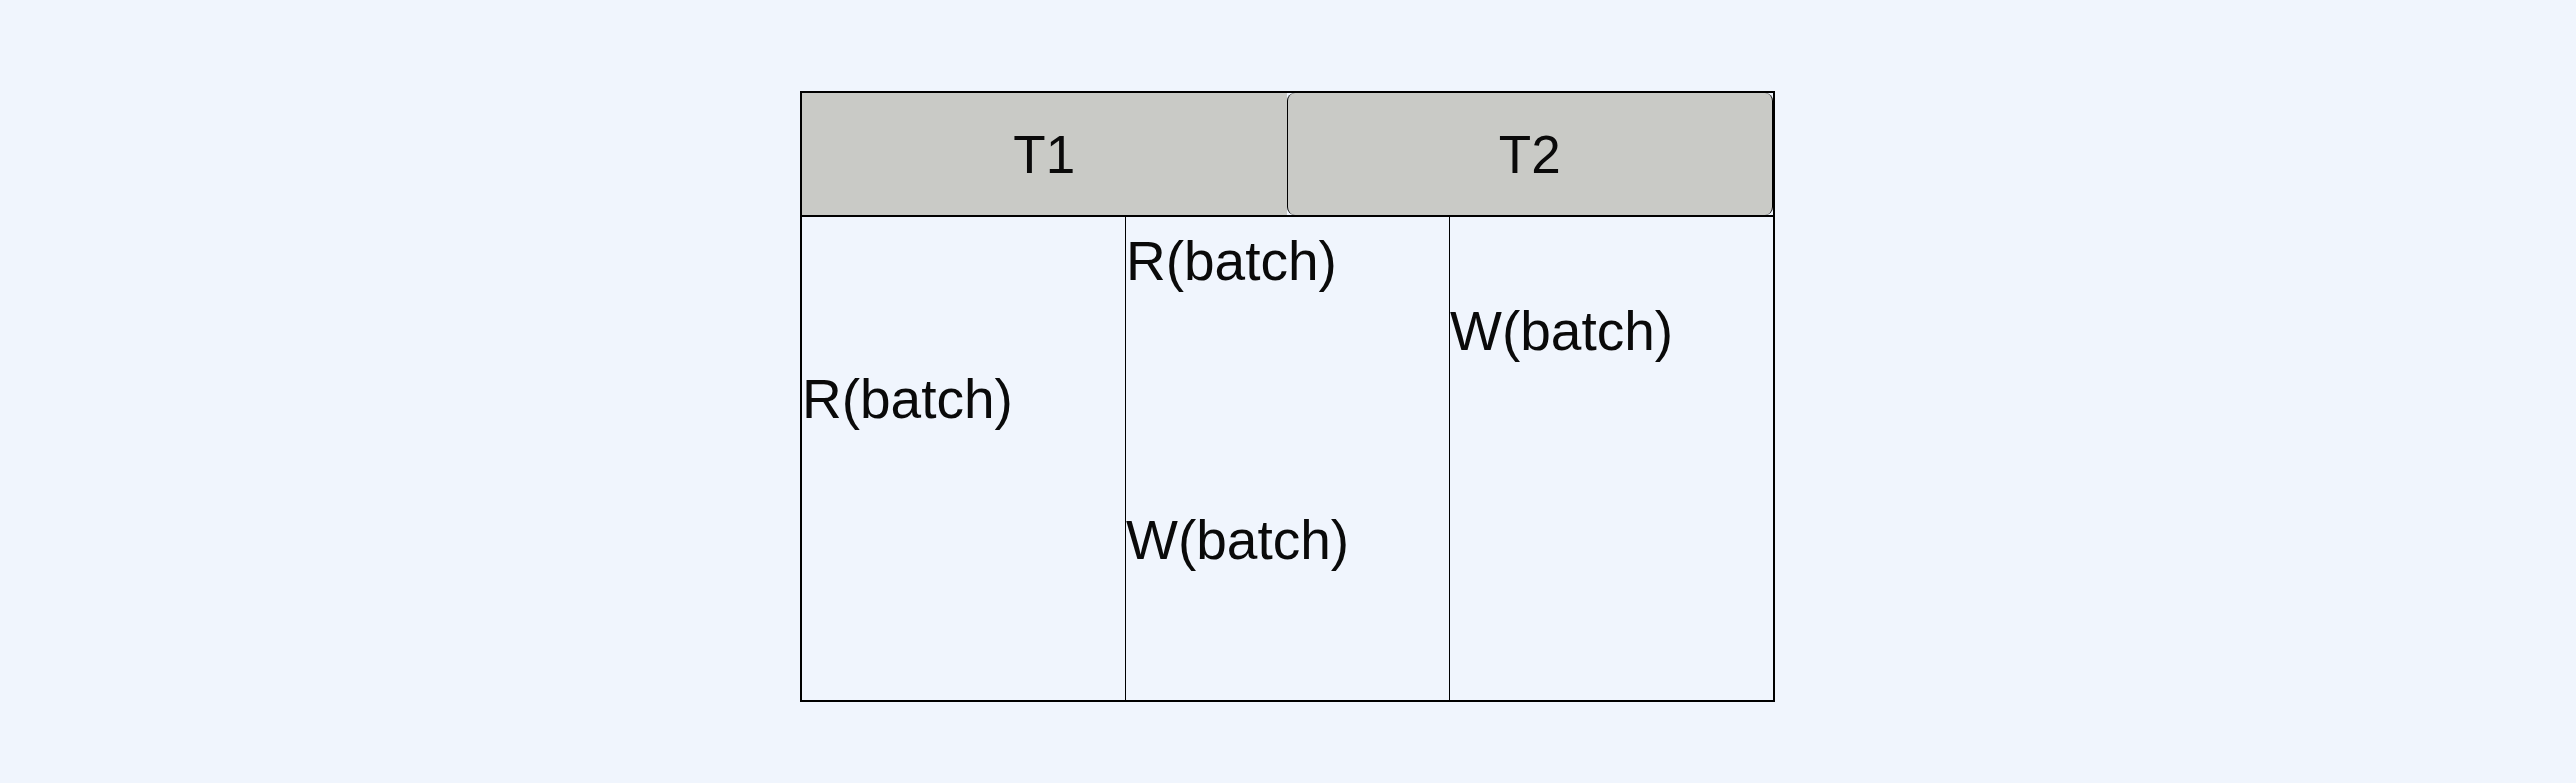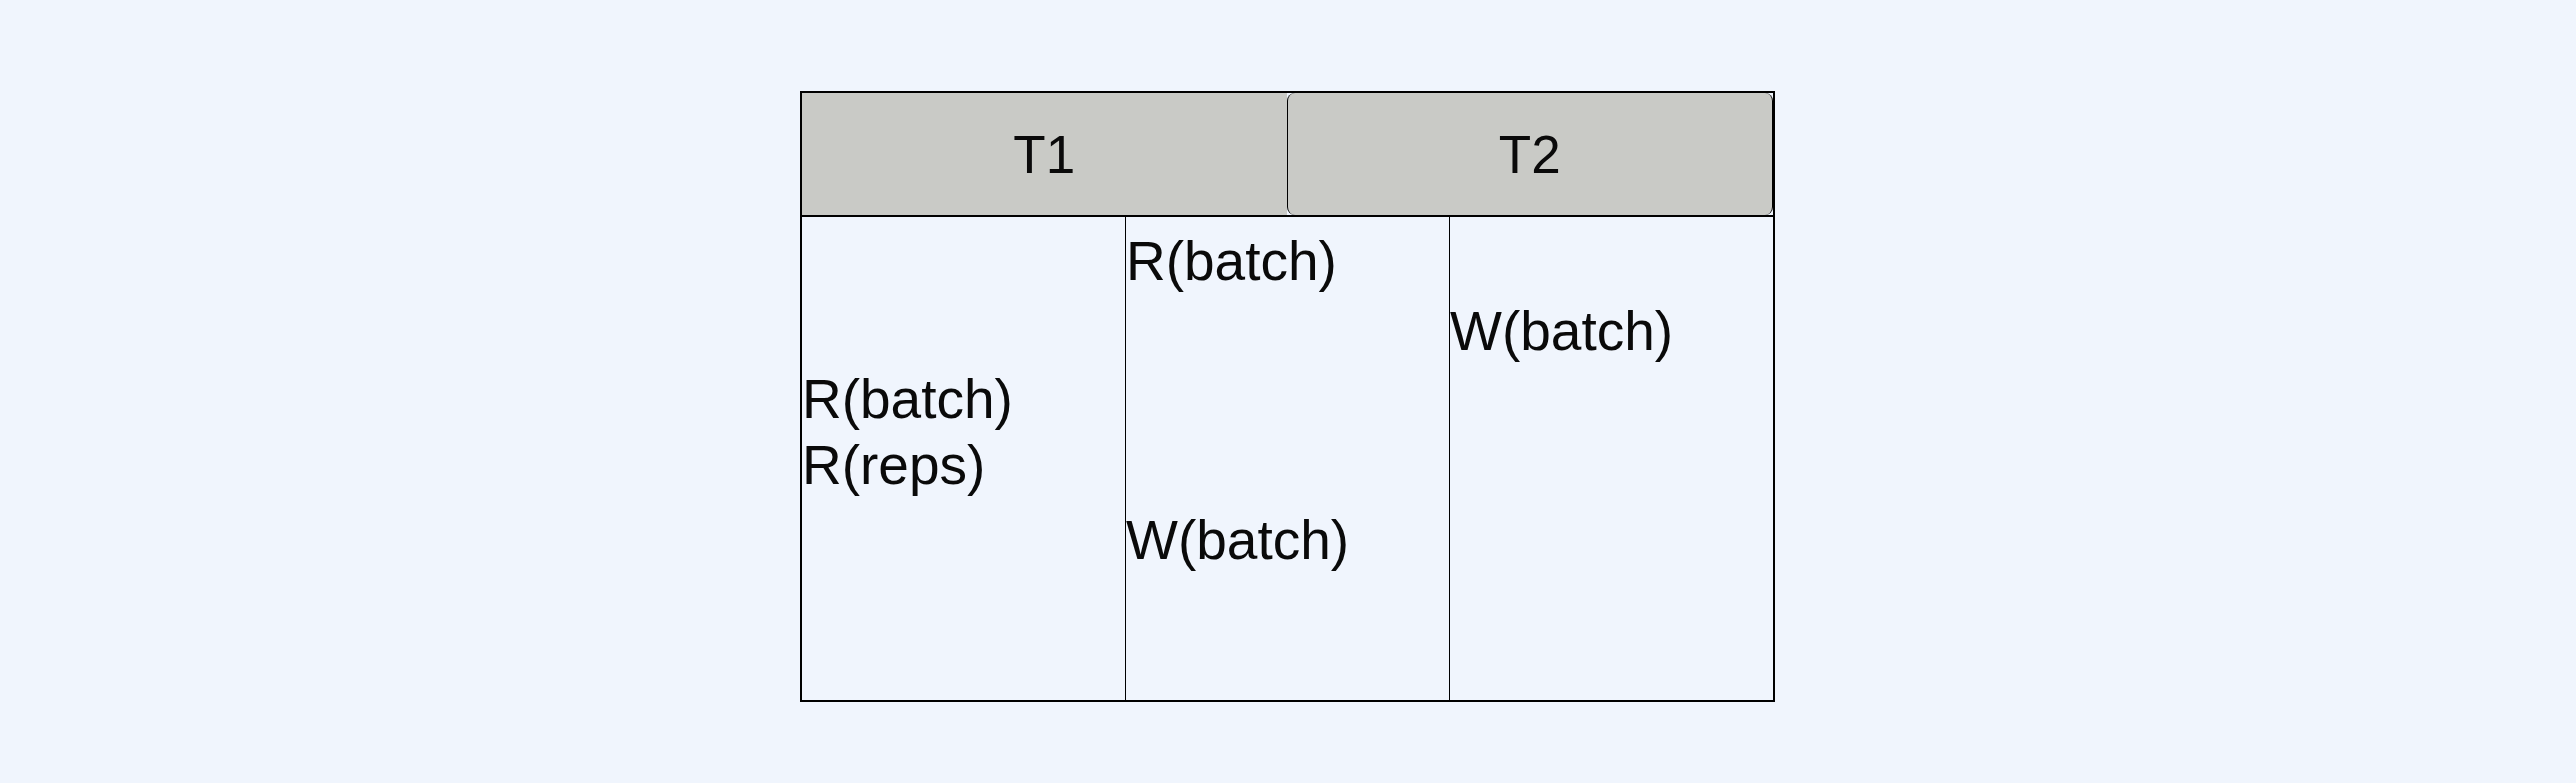--- a/index.html
+++ b/index.html
@@ -91,21 +91,20 @@
 
     <div class="header-row">
       <div class="header-cell">T1</div>
       <div class="header-cell mid">T2</div>
     </div>
 
     <div class="body-row">
 
       <div class="body-cell">
         <div class="op op-t1-read-batch">R(batch)</div>
-        <div class="op op-t1-read-reps">R(reps)</div>
       </div>
 
       <div class="body-cell mid">
         <div class="op op-t2-read-batch">R(batch)</div>
         <div class="op op-t2-write-reps">W(batch)</div>
       </div>
 
       <div class="body-cell">
         <div class="op op-t3-write-batch">W(batch)</div>
       </div>

